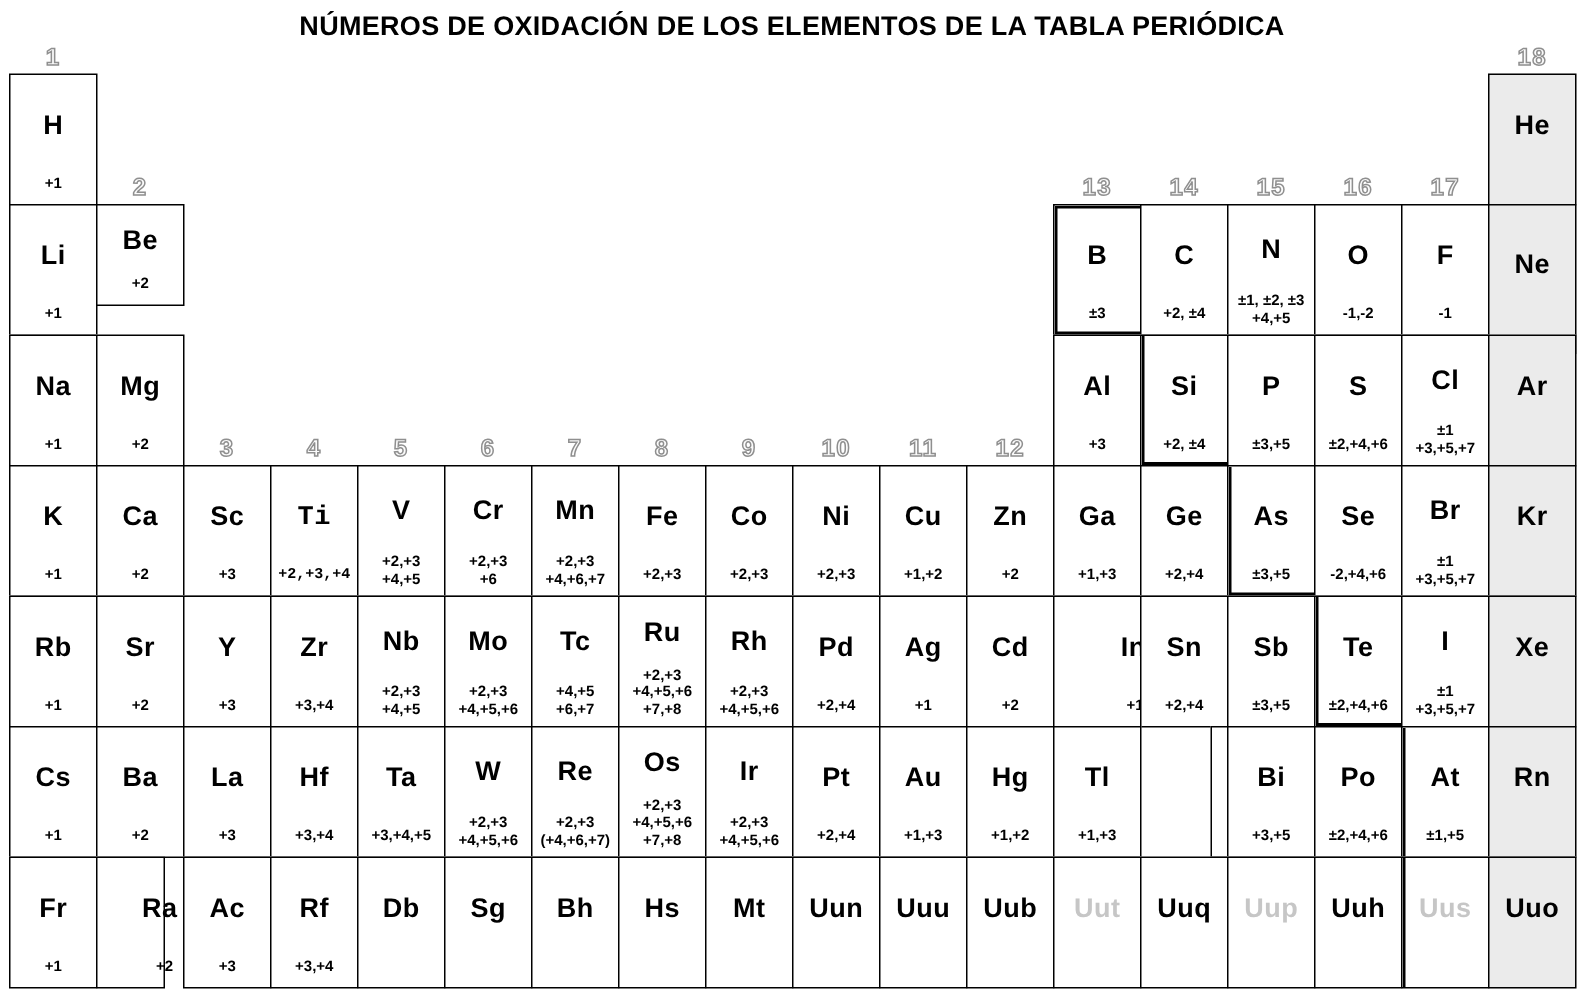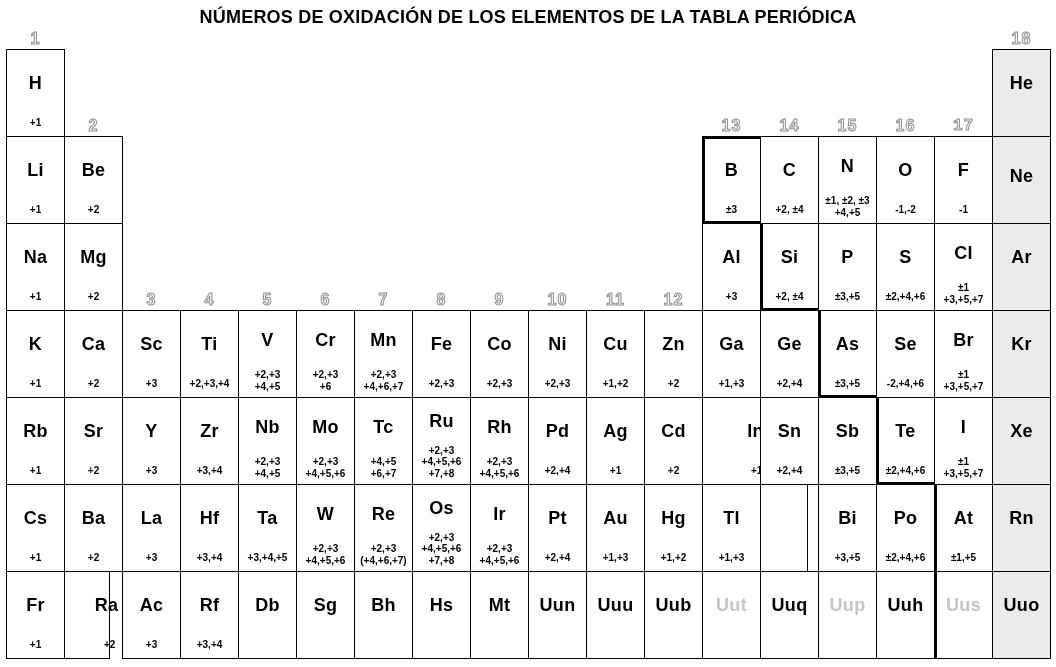--- a/index.html
+++ b/index.html
@@ -35,21 +35,21 @@
 
 <div class="title">NÚMEROS DE OXIDACIÓN DE LOS ELEMENTOS DE LA TABLA PERIÓDICA</div>
 <div id="table">
     <div class="glabel" style="left: 6px; top: 30px; width: 59px;">1</div>
     <div class="glabel" style="left: 992px; top: 30px; width: 59px;">18</div>
     <div class="glabel" style="left: 64px; top: 117px; width: 59px;">2</div>
     <div class="glabel" style="left: 702px; top: 117px; width: 59px;">13</div>
     <div class="glabel" style="left: 760px; top: 117px; width: 59px;">14</div>
     <div class="glabel" style="left: 818px; top: 117px; width: 59px;">15</div>
     <div class="glabel" style="left: 876px; top: 117px; width: 59px;">16</div>
-    <div class="glabel" style="left: 934px; top: 117px; width: 59px; font-family: Liberation Mono, monospace;">17</div>
+    <div class="glabel" style="left: 934px; top: 117px; width: 59px;">17</div>
     <div class="glabel" style="left: 122px; top: 291px; width: 59px;">3</div>
     <div class="glabel" style="left: 180px; top: 291px; width: 59px;">4</div>
     <div class="glabel" style="left: 238px; top: 291px; width: 59px;">5</div>
     <div class="glabel" style="left: 296px; top: 291px; width: 59px;">6</div>
     <div class="glabel" style="left: 354px; top: 291px; width: 59px;">7</div>
     <div class="glabel" style="left: 412px; top: 291px; width: 59px;">8</div>
     <div class="glabel" style="left: 470px; top: 291px; width: 59px;">9</div>
     <div class="glabel" style="left: 528px; top: 291px; width: 59px;">10</div>
     <div class="glabel" style="left: 586px; top: 291px; width: 59px;">11</div>
     <div class="glabel" style="left: 644px; top: 291px; width: 59px;">12</div>
@@ -62,21 +62,21 @@
     <div class="cell noble" style="left: 992px; top: 49px; width: 59px; height: 88px;">
       <div class="sym">He</div>
       <div class="ox"></div>
     </div>
     <div class="cell" style="left: 6px; top: 136px; width: 59px; height: 88px;">
       <div class="sym">Li</div>
       <div class="ox">
         <div>+1</div>
       </div>
     </div>
-    <div class="cell" style="left: 64px; top: 136px; width: 59px; height: 88px;">
+    <div class="cell" style="left: 64px; top: 136px; width: 59px; height: 68px;">
       <div class="sym">Be</div>
       <div class="ox">
         <div>+2</div>
       </div>
     </div>
     <div class="cell" style="left: 702px; top: 136px; width: 59px; height: 88px; box-shadow: rgb(0, 0, 0) 0px 2px 0px 0px inset, rgb(0, 0, 0) 2px 0px 0px 0px inset, rgb(0, 0, 0) 0px -2px 0px 0px inset;">
       <div class="sym">B</div>
       <div class="ox">
         <div>±3</div>
       </div>
@@ -168,21 +168,21 @@
       <div class="ox">
         <div>+2</div>
       </div>
     </div>
     <div class="cell" style="left: 122px; top: 310px; width: 59px; height: 88px;">
       <div class="sym">Sc</div>
       <div class="ox">
         <div>+3</div>
       </div>
     </div>
-    <div class="cell" style="left: 180px; top: 310px; width: 59px; height: 88px;">
+    <div class="cell" style="left: 180px; top: 310px; width: 59px; height: 88px; font-family: Liberation Mono, monospace;">
       <div class="sym">Ti</div>
       <div class="ox">
         <div>+2,+3,+4</div>
       </div>
     </div>
     <div class="cell" style="left: 238px; top: 310px; width: 59px; height: 88px;">
       <div class="sym">V</div>
       <div class="ox">
         <div>+2,+3</div>
         <div>+4,+5</div>

